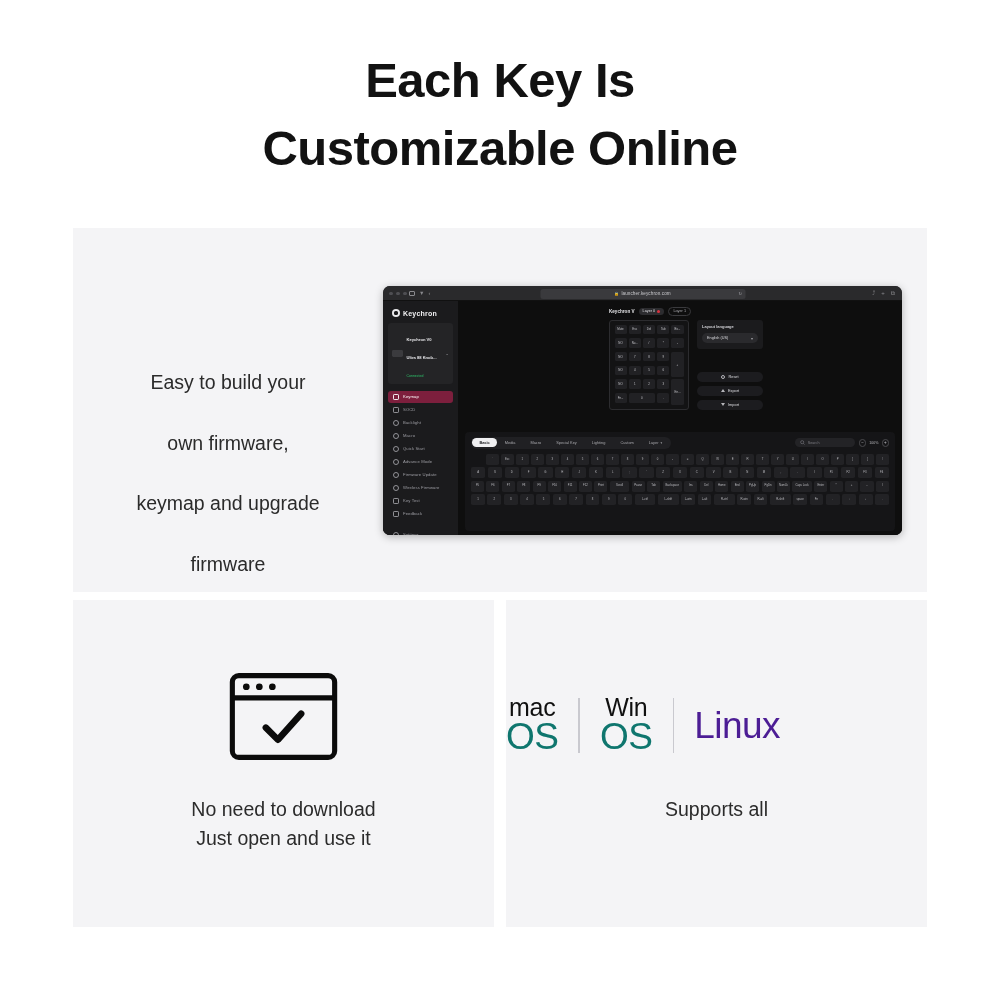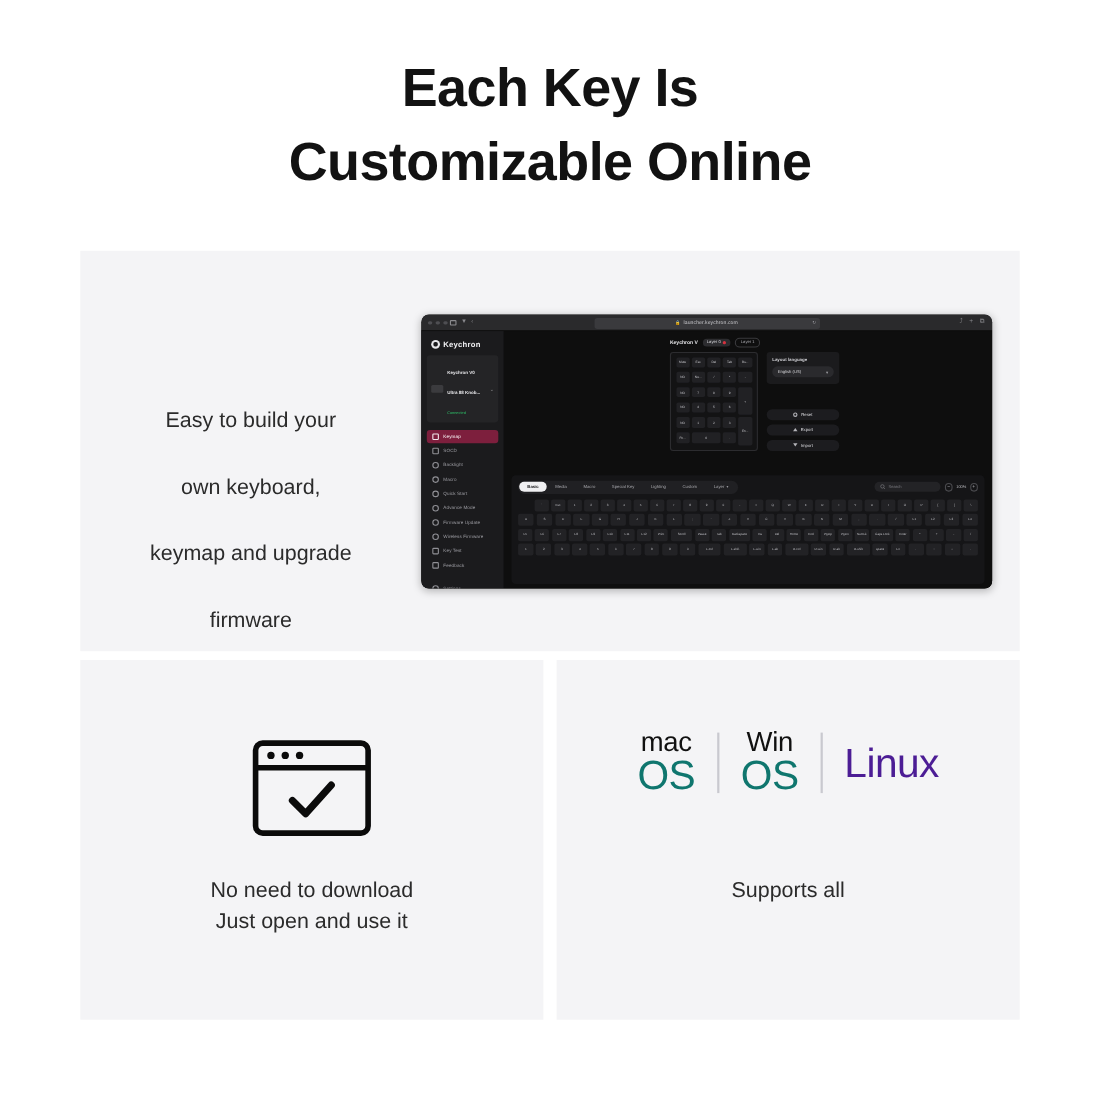--- a/index.html
+++ b/index.html
@@ -231,22 +231,22 @@
   .caption {
     position: absolute; text-align: center;
     font-size: 19.5px; line-height: 28.5px; color: #2b2b2b;
   }
   #caption-left  { left: 73px; top: 795px; width: 421px; }
   #caption-right { left: 506px; top: 795px; width: 421px; }
   .caption .ln { display: block; }
 
   
   .oslogos {
-    position: absolute; left: 506px; top: 648px; width: 421px; height: 90px;
-    display: flex; align-items: center; justify-content: center; gap: 20px;
+    position: absolute; left: 506px; top: 680px; width: 421px; height: 90px;
+    display: flex; align-items: center; gap: 20px;
   }
   .os-stack { display: flex; flex-direction: column; align-items: center; line-height: 1; }
   .os-top { font-size: 25px; font-weight: 500; letter-spacing: -.3px; color: #101010; }
   .os-bot { font-size: 37px; font-weight: 500; letter-spacing: -.5px; color: #0f766e; margin-top: -2px; }
   .os-single { font-size: 37px; font-weight: 400; letter-spacing: -.5px; color: #4c1d95; }
   .os-divider { width: 1.6px; height: 55px; background: #c9c9cf; }
 </style>
 </head>
 <body>
 
@@ -254,21 +254,21 @@
 
   <h1 class="headline">
     <span class="ln">Each Key Is</span>
     <span class="ln">Customizable Online</span>
   </h1>
 
   <div class="card" id="card-top"></div>
 
   <div class="promo-text">
     <span class="ln">Easy to build your</span>
-    <span class="ln">own keyboard,</span>
+    <span class="ln">own firmware,</span>
     <span class="ln">keymap and upgrade</span>
     <span class="ln">firmware</span>
   </div>
 
   <div class="appshot">
 
     <div class="chrome">
       <div class="traffic">
         <i></i>
         <i></i>

